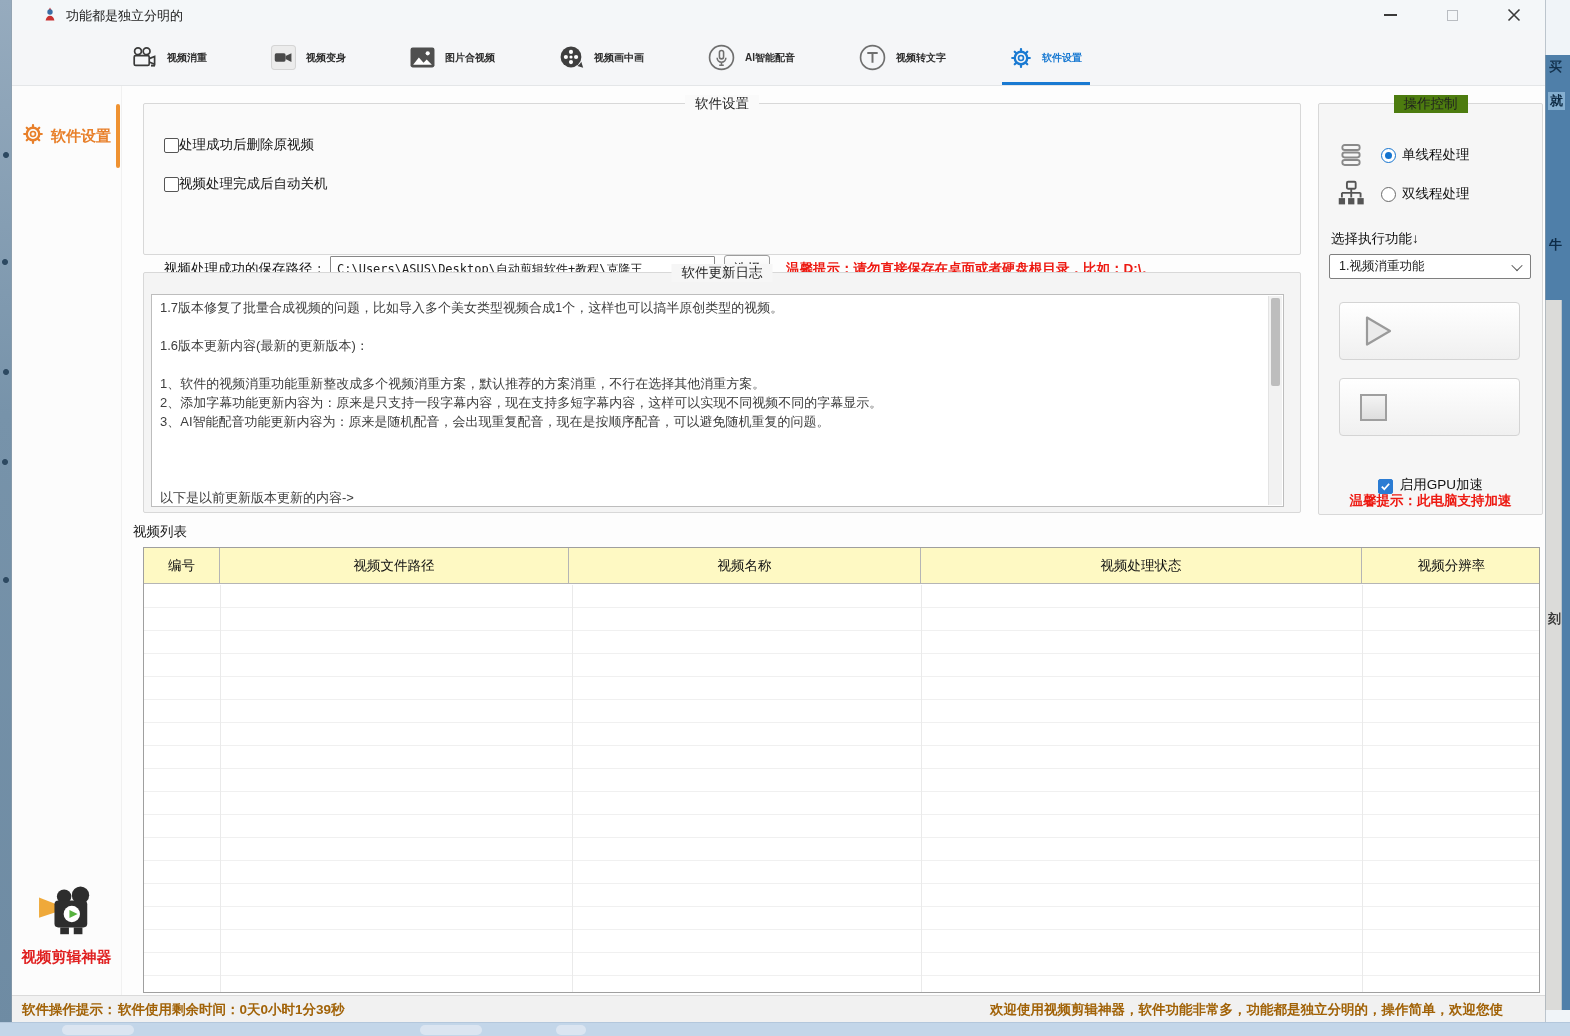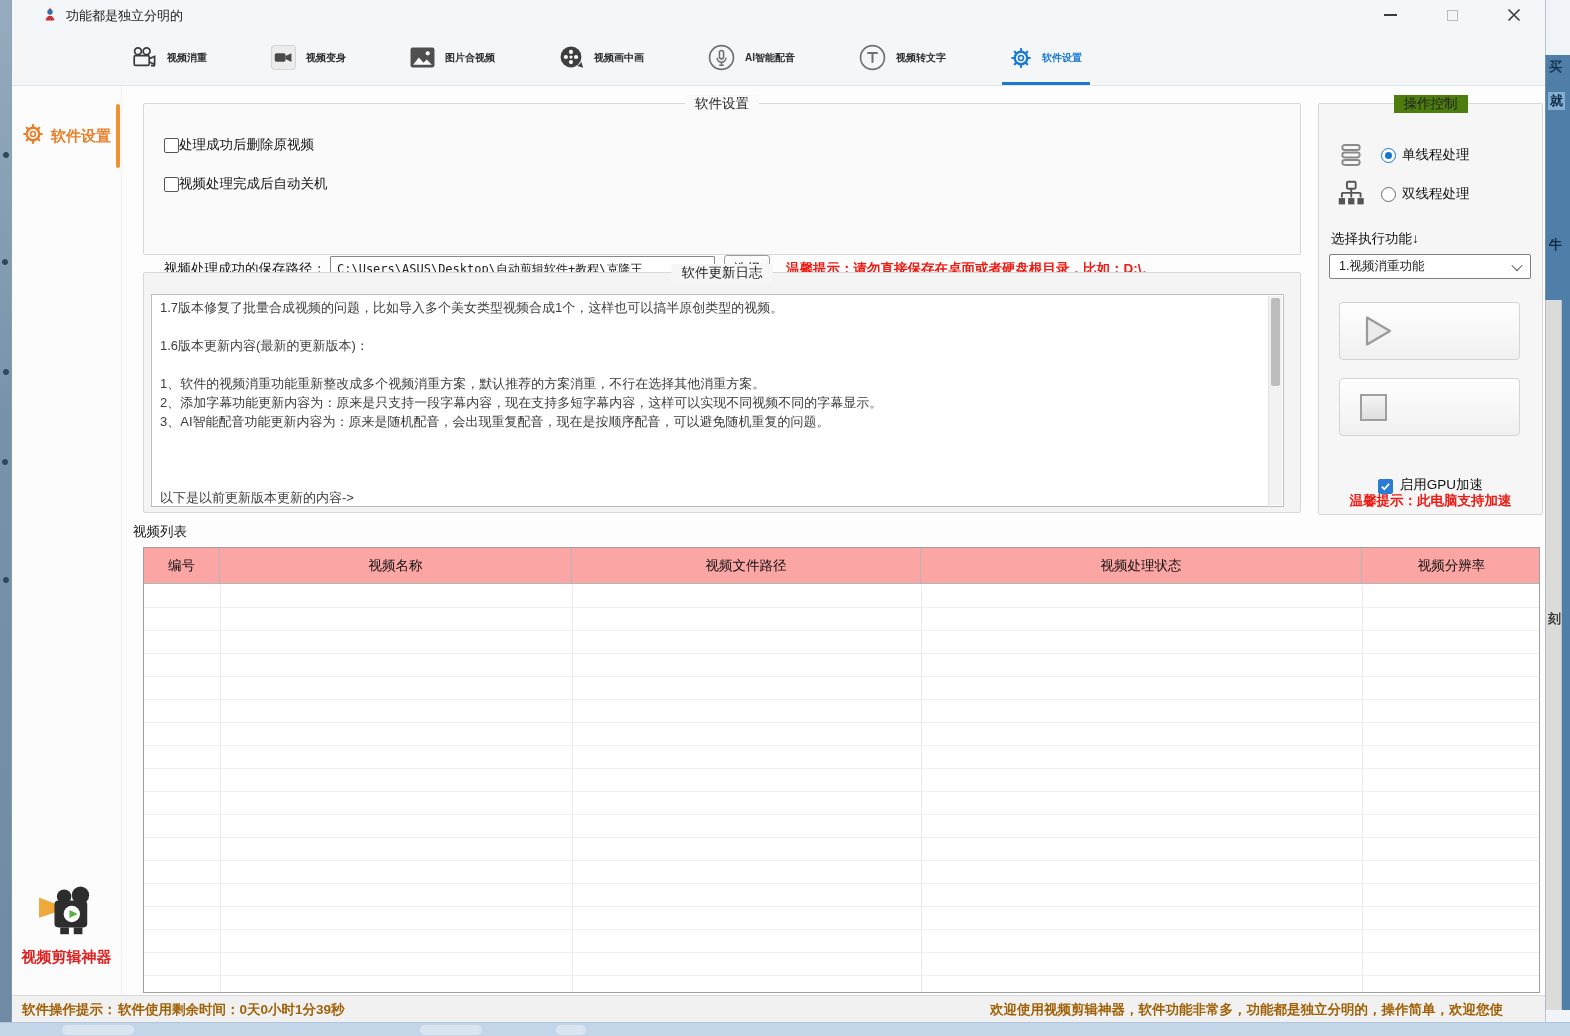--- a/index.html
+++ b/index.html
@@ -105,21 +105,21 @@
   .bigbtn.play { top:198px; } .bigbtn.stop { top:274px; }
   .stop-sq { width:27px; height:27px; border:2px solid #9f9f9f; background:linear-gradient(#f4f4f4,#dedede); }
   .gpu-row { position:absolute; left:0; top:356px; width:100%; display:flex; align-items:flex-end; justify-content:center; gap:7px;margin-top:16px; }
   .gpu-label { font-size:13.5px; color:#111; white-space:nowrap; }
   .gpu-warning { position:absolute; left:0; top:388px; width:100%; text-align:center; font-size:13.5px; font-weight:700;
     color:#ed1a12; white-space:nowrap; }
 
   
   .vl-label { position:absolute; left:121px; top:437px; font-size:13.5px; color:#161616; }
   .vtable { position:absolute; left:131px; top:461px; width:1397px; height:446px; background:#fff; border:1px solid #9f9f9f; }
-  .vt-header { position:absolute; left:0; top:0; right:0; height:36px; background:#fca5a5; border-bottom:1px solid #b5b5b5; display:flex; }
+  .vt-header { position:absolute; left:0; top:0; right:0; height:36px; background:#fef9c3; border-bottom:1px solid #b5b5b5; display:flex; }
   .vt-h-cell { height:100%; display:flex; align-items:center; justify-content:center; font-size:13.5px; color:#111;
     border-right:1px solid #b5b5b5; flex:none; cursor:pointer; white-space:nowrap; }
   .vt-h-cell:last-child { border-right:none; }
   .vt-body { position:absolute; left:0; top:37px; right:0; bottom:0;
     background-image:linear-gradient(#f0f0f0 1px, transparent 1px); background-size:100% 23px; background-position:0 22px; }
   .vt-vline { position:absolute; top:0; bottom:0; width:1px; background:#eaeaea; }
 
   
   .statusbar { position:absolute; left:0; bottom:0; width:100%; height:27px; background:#f1f1f1; border-top:1px solid #dadada;
     font-size:13.5px; font-weight:700; color:#a16207; overflow:hidden; }
@@ -385,22 +385,22 @@
           </span>
           <span class="gpu-label">启用GPU加速</span>
         </div>
         <div class="gpu-warning">温馨提示：此电脑支持加速</div>
       </div>
 
       <div class="vl-label">视频列表</div>
       <div class="vtable">
         <div class="vt-header" id="vtHeader">
             <div class="vt-h-cell" style="width: 76px;">编号</div>
+            <div class="vt-h-cell" style="width: 349px;">视频文件路径</div>
             <div class="vt-h-cell" style="width: 352px;">视频名称</div>
-            <div class="vt-h-cell" style="width: 349px;">视频文件路径</div>
             <div class="vt-h-cell" style="width: 441px;">视频处理状态</div>
             <div class="vt-h-cell" style="width: 179px;">视频分辨率</div>
           </div>
         <div class="vt-body" id="vtBody">
             <div class="vt-vline" style="left: 76px;"></div>
             <div class="vt-vline" style="left: 428px;"></div>
             <div class="vt-vline" style="left: 777px;"></div>
             <div class="vt-vline" style="left: 1218px;"></div>
           </div>
       </div>

